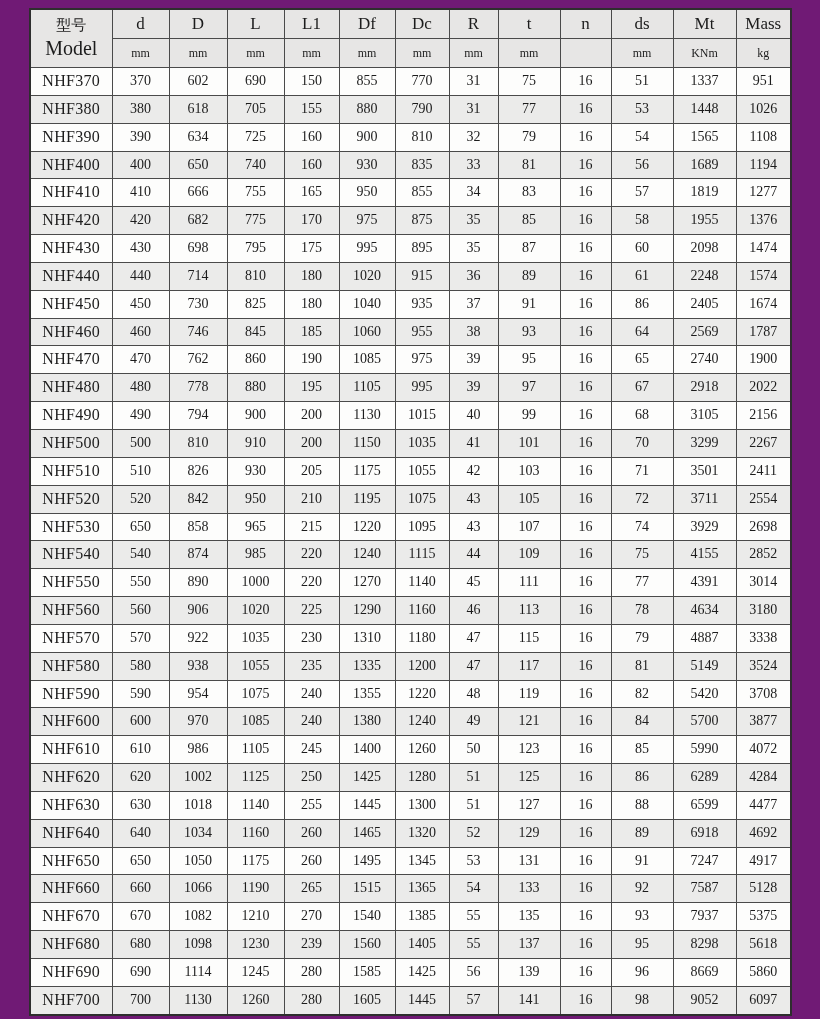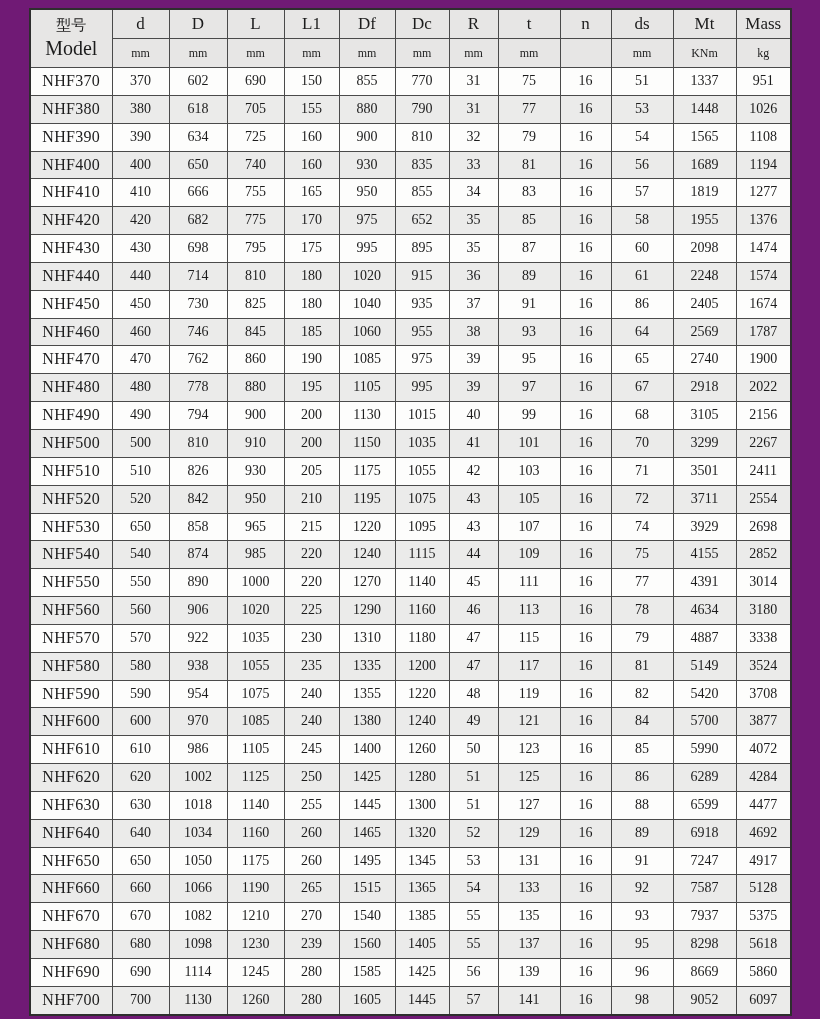--- a/index.html
+++ b/index.html
@@ -189,21 +189,21 @@
           <td>1819</td>
           <td>1277</td>
         </tr>
         <tr class="alt">
           <td class="model-cell">NHF420</td>
           <td>420</td>
           <td>682</td>
           <td>775</td>
           <td>170</td>
           <td>975</td>
-          <td>652</td>
+          <td>875</td>
           <td>35</td>
           <td>85</td>
           <td>16</td>
           <td>58</td>
           <td>1955</td>
           <td>1376</td>
         </tr>
         <tr>
           <td class="model-cell">NHF430</td>
           <td>430</td>

